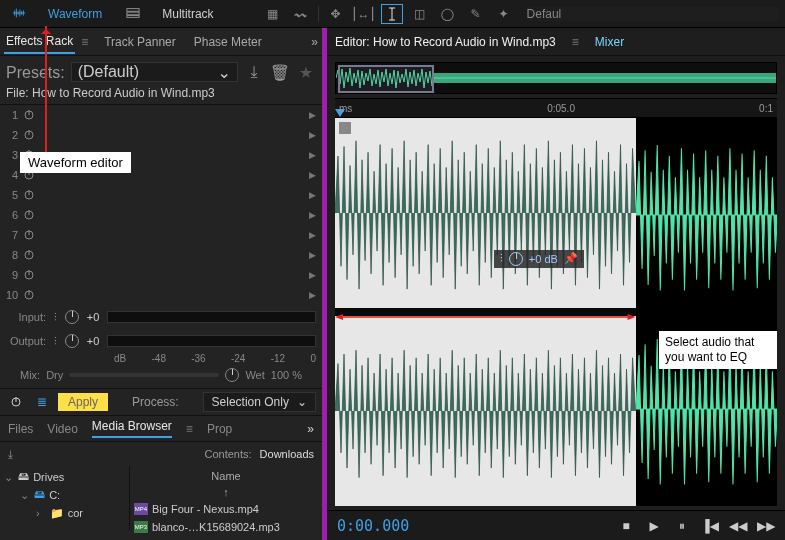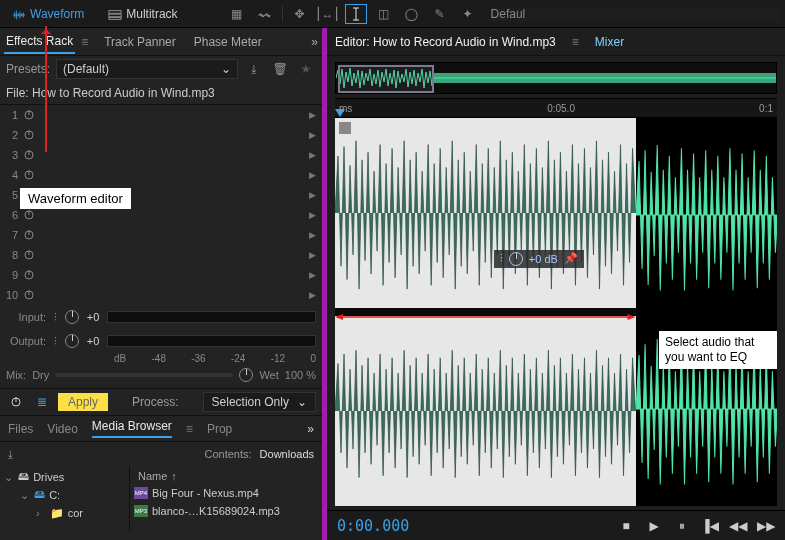--- a/index.html
+++ b/index.html
@@ -1,66 +1,66 @@
 <!DOCTYPE html>
 <html><head>
 <meta charset="utf-8">
 <style>
   * { box-sizing: border-box; margin: 0; padding: 0; font-family: "Segoe UI", Arial, sans-serif; }
   html, body { width: 785px; height: 540px; background: #1e1e1e; color: #cfcfcf; overflow: hidden; font-size: 12px; }
   
   .topbar { height: 28px; background: #1b1b1b; border-bottom: 1px solid #000; display: flex; align-items: center; padding: 0 6px; gap: 12px; }
-  .mode-btn { display: flex; align-items: flex-end; gap: 4px; padding: 2px 6px; cursor: pointer; }
+  .mode-btn { display: flex; align-items: flex-start; gap: 22px; padding: 2px 6px; cursor: pointer; }
   .mode-btn.active { color: #3fa0e6; }
   .mode-btn .icon { width: 14px; height: 12px; }
   .topbar .center-tools { display: flex; gap: 6px; margin-left: 30px; align-items: center; }
   .tool { width: 22px; height: 20px; display:flex; align-items:center; justify-content:center; color:#8a8a8a; cursor:pointer; }
   .tool.active { border:1px solid #3fa0e6; color:#e8e8e8;}
   .topbar .right { margin-left: auto; color: #888; }
   
   .main { display: flex; height: calc(540px - 28px); }
   .left { width: 329px; background:#232323; display:flex; flex-direction:column; border-right:5px solid #a21caf;}
   .panel-tabs { display:flex; align-items:center; height:28px; border-bottom:1px solid #111; padding:0 4px; gap:14px;}
   .panel-tabs .tab { color:#aaa; cursor:pointer; padding:4px 2px;}
   .panel-tabs .tab.active { color:#eaeaea; border-bottom:2px solid #3fa0e6;}
   .panel-tabs .menu-lines { color:#777; margin-left:-8px;}
   .panel-tabs .expand { margin-left:auto; color:#aaa; cursor:pointer;}
-  .presets-row { display:flex; align-items:center; height:26px; padding:0 6px; gap:6px; font-size:12px;}
+  .presets-row { display:flex; align-items:flex-end; height:26px; padding:0 6px; gap:6px; font-size:16px;}
   .presets-row .label { color:#999;}
   .presets-row .select { flex:1; background:#1b1b1b; border:1px solid #333; height:20px; display:flex; align-items:center; padding:0 6px; color:#ccc; cursor:pointer; justify-content:space-between;}
   .icon-btn { width:20px; height:20px; display:flex; align-items:center; justify-content:center; color:#999; cursor:pointer;}
   .file-row { padding:4px 6px; color:#ccc; border-bottom:1px solid #111;}
   .slots { }
   .slot { display:flex; align-items:center; height:20px; padding:0 6px;}
   .slot .num { width:16px; color:#888; text-align:right; padding-right:4px; font-size:11px;}
   .slot .power { width:14px; height:14px; color:#888; display:flex; align-items:center; justify-content:center;}
   .slot .tri { margin-left:auto; color:#777; font-size:9px;}
   .io-row { display:flex; align-items:center; height:24px; padding:0 6px; gap:8px; font-size:11px;}
   .io-row .lbl { width:40px; text-align:right; color:#888;}
   .knob { width:14px; height:14px; border-radius:50%; border:1.5px solid #888; position:relative;}
   .knob::after{content:""; position:absolute; left:50%; top:0; width:1px; height:6px; background:#ccc;}
   .meter { flex:1; height:12px; background:#0e0e0e; border:1px solid #333; position:relative;}
   .db-scale { display:flex; justify-content:space-between; font-size:10px; color:#888; padding:0 6px 2px 114px;}
-  .mix-row { display:flex; align-items:center; padding:2px 6px 6px; gap:6px; font-size:11px; color:#888;}
+  .mix-row { display:flex; align-items:center; padding:2px 20px 6px; gap:6px; font-size:11px; color:#888;}
   .mix-row .slider-track{ flex:1; height:4px; background:#333; border-radius:2px; position:relative;}
   .apply-row { display:flex; align-items:center; height:28px; border-top:1px solid #111; border-bottom:1px solid #111; padding:0 6px; gap:6px;}
   .apply-row .btn { background:#fde047; padding:2px 10px; color:#666; cursor:pointer;}
   .apply-row .sel { background:#1b1b1b; border:1px solid #333; padding:2px 8px; display:flex; gap:8px; align-items:center; cursor:pointer; margin-left:auto;}
   .browser-tabs { display:flex; gap:14px; align-items:center; height:26px; padding:0 8px; border-bottom:1px solid #111;}
   .browser-tabs .tab{ color:#888; cursor:pointer;}
   .browser-tabs .tab.active{ color:#e8e8e8; border-bottom:2px solid #3fa0e6; padding-bottom:3px;}
   .contents-row { display:flex; align-items:center; height:24px; padding:0 8px; gap:8px; color:#999; font-size:11px;}
   .tree { display:flex; height:64px;}
   .tree .col-a{ width:130px; border-right:1px solid #111; padding:2px 4px;}
   .tree .col-b{ flex:1; padding:2px 4px;}
   .tree-item { display:flex; align-items:center; gap:4px; height:18px; color:#ccc; font-size:11px; cursor:pointer;}
   .tree-item .caret{width:10px; color:#888;}
   .tree-item.ind1{margin-left:16px;}
   .tree-item.ind2{margin-left:32px;}
-  .col-head { color:#aaa; font-size:11px; padding:2px 4px; display:flex; gap:4px; align-items:center;}
+  .col-head { color:#aaa; font-size:11px; padding:2px 4px; display:flex; gap:4px; align-items:center;flex-direction:column;}
   .file-icon { width:14px; height:12px; background:#6b4aa0; font-size:6px; color:#fff; display:flex; align-items:center; justify-content:center;}
   
   .right { flex:1; background:#1e1e1e; display:flex; flex-direction:column;}
   .editor-tabs { display:flex; align-items:center; height:28px; padding:0 8px; gap:16px; border-bottom:1px solid #111;}
   .editor-tabs .tab{ color:#7dd3fc; cursor:pointer;}
   .editor-tabs .tab.active{ color:#f2f2f2; font-weight:500;}
   .overview { height:32px; margin:6px 8px 4px; background:#0e0e0e; border:1px solid #000; position:relative; display:flex; align-items:center;}
   .overview .ovwave { flex:1; height:28px; }
   .overview .sel { position:absolute; left:2px; top:2px; width:96px; height:28px; border:2px solid #7a7a8f; background:rgba(120,120,150,0.15);}
   .ruler { height:20px; background:#161616; border-top:1px solid #000; border-bottom:1px solid #000; display:flex; align-items:center; position:relative; margin:0 8px; color:#999; font-size:10px;}
@@ -76,21 +76,21 @@
   .red-arrow { position:absolute; top:50.5%; left:0; width:68%; height:6px;}
   .hud-box { position:absolute; right:0; top:55%; background:#fff; color:#000; font-size:12px; padding:4px 6px; line-height:1.25; width:118px;}
   .corner-sq { position:absolute; left:4px; top:4px; width:12px; height:12px; background:#888;}
   .transport { height:30px; background:#1b1b1b; border-top:1px solid #000; display:flex; align-items:center; padding:0 10px; gap:10px;}
   .timecode { color:#3fa0e6; font-family:monospace; font-size:15px;}
   .transport .btns{ margin-left:auto; display:flex; gap:10px; color:#ccc;}
   .tbtn{ cursor:pointer; width:18px; text-align:center;}
   
   .anno-arrow { position:fixed; left:45px; top:26px; width:2px; height:126px; background:#e02020; pointer-events:none;}
   .anno-arrow::before{content:""; position:absolute; top:-2px; left:-4px; border:5px solid transparent; border-bottom-color:#e02020;}
-  .anno-label { position:fixed; left:20px; top:152px; background:#fff; color:#000; padding:3px 8px; font-size:13px; pointer-events:none;margin-top:36px;}
+  .anno-label { position:fixed; left:20px; top:152px; background:#fff; color:#000; padding:3px 8px; font-size:13px; pointer-events:none;}
   
   .pw{ width:12px; height:12px;}
 </style>
 </head>
 <body>
 
 <div class="topbar">
   <div class="mode-btn active">
     <svg class="icon" viewBox="0 0 16 12">
         <path d="M1 6h14M3 3v6M5 1v10M7 4v4M9 2v8M11 4v4M13 3v6" stroke="#3fa0e6" stroke-width="1" fill="none"></path>

